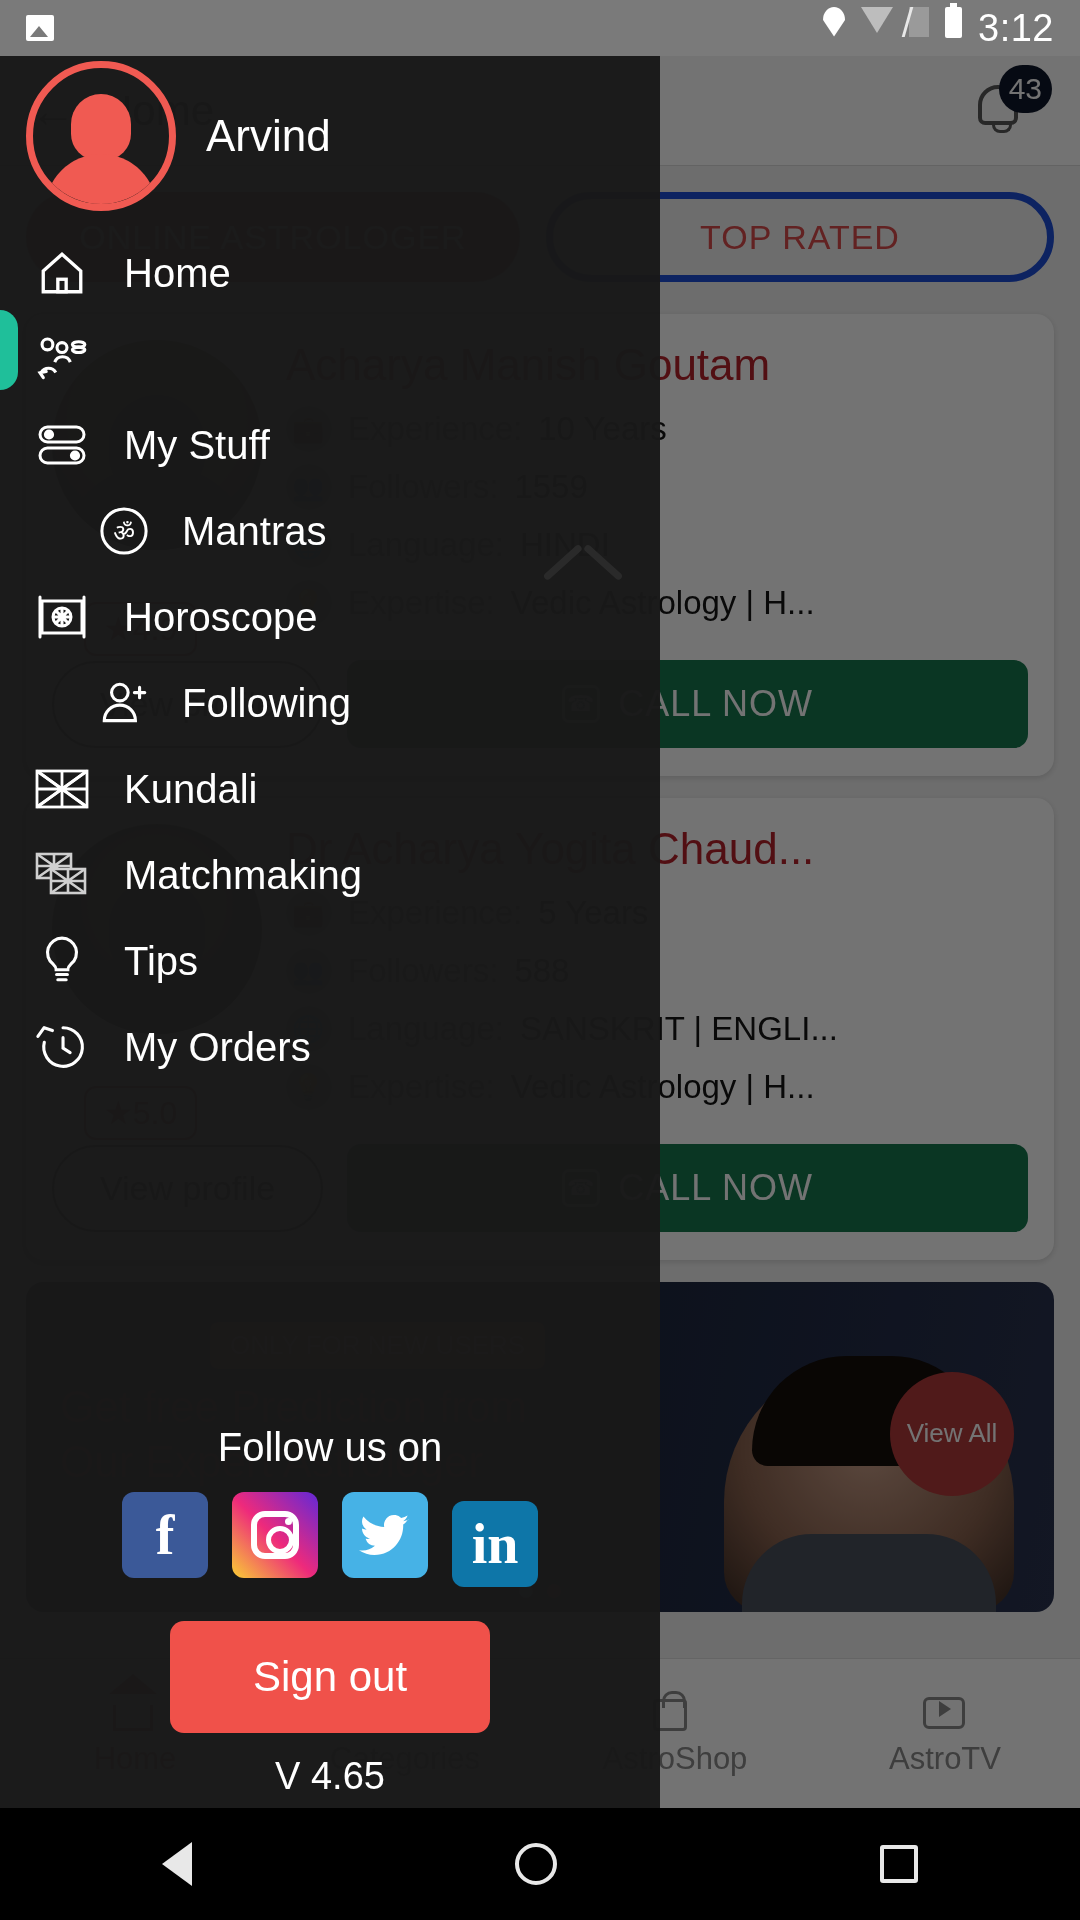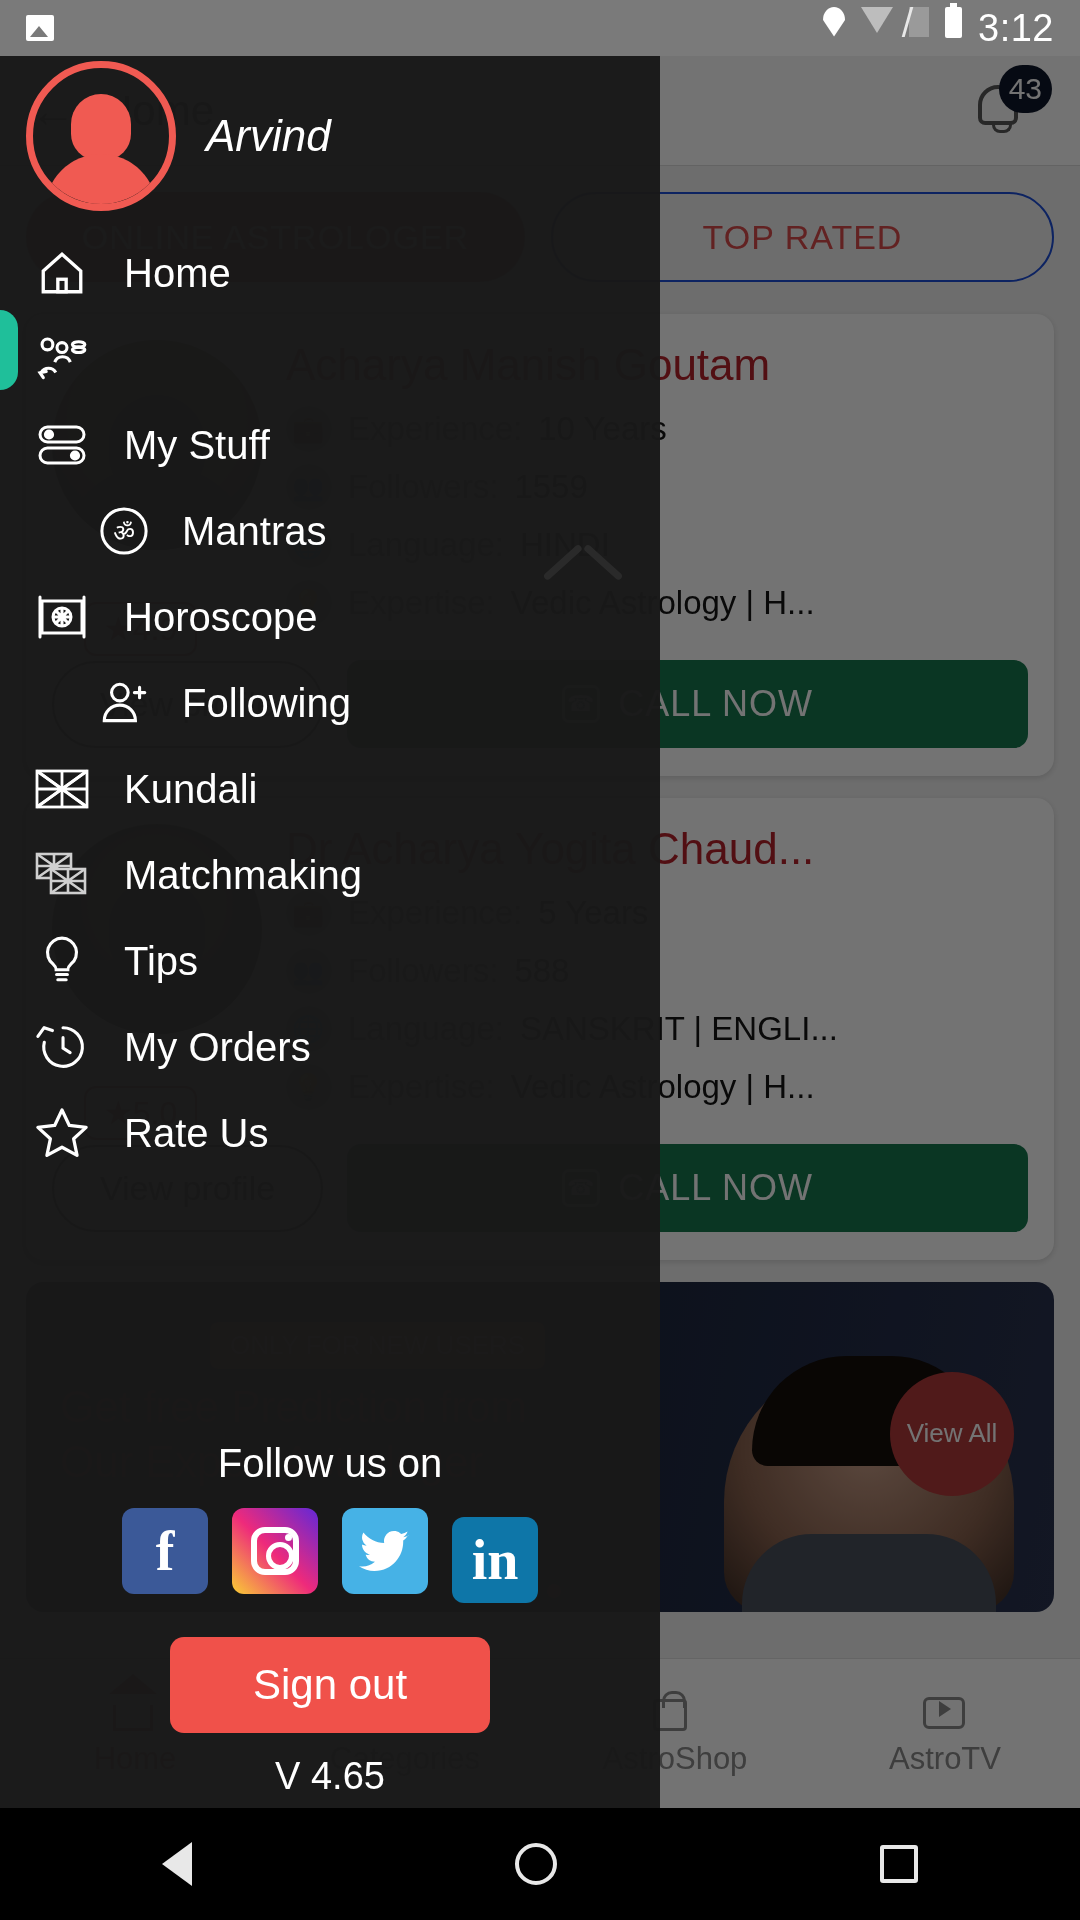--- a/index.html
+++ b/index.html
@@ -50,21 +50,21 @@
           width: 14px; height: 9px; border: 3px solid #5a5a5a; border-top: none;
           border-radius: 0 0 8px 8px; }
   .bell-badge { position: absolute; right: -2px; top: -6px; min-width: 48px; height: 48px;
           background: #0f172a; color: #fff; border-radius: 26px; font-size: 30px;
           display:flex; align-items:center; justify-content:center; padding: 0 10px; }
 
   .bg-tabs { display: flex; gap: 26px; padding: 26px 26px 10px 26px; }
   .bg-tab { flex: 1; height: 90px; border-radius: 46px; display: flex;
             align-items: center; justify-content: center; font-size: 34px; letter-spacing: 1px; }
   .tab-active { background: #d94c4c; color: #fff; }
-  .tab-idle { background: transparent; border: 2px solid #1d4ed8; color: #d94c4c; }
+  .tab-idle { background: transparent; border: 7px solid #1d4ed8; color: #d94c4c; }
 
   .card { margin: 22px 26px; background: #fff; border-radius: 18px;
           box-shadow: 0 2px 6px rgba(0,0,0,.14); padding: 26px 26px 28px 26px;
           position: relative; min-height: 390px; }
   .card-top { display: flex; gap: 24px; }
   .ast-photo { width: 210px; height: 210px; border-radius: 50%;
                background: radial-gradient(circle at 50% 38%, #8f7f28 0%, #4c4412 70%, #2b2608 100%);
                flex: none; position: relative; overflow: hidden; }
   .ast-photo.p2 { background: radial-gradient(circle at 50% 38%, #7b7429 0%, #3b3a14 70%, #20200a 100%); }
   .ast-photo .head { position:absolute; left:50%; top:26%; transform: translateX(-50%);
@@ -142,21 +142,21 @@
   .chev { position: absolute; left: 545px; top: 555px; z-index: 25; width: 76px; height: 46px; }
   .chev::before, .chev::after { content:""; position:absolute; top: 20px; width: 48px; height: 7px;
            background: #fff; border-radius: 4px; }
   .chev::before { left: 0; transform: rotate(-42deg); transform-origin: left center; }
   .chev::after  { right: 0; transform: rotate(42deg); transform-origin: right center; }
 
   
   .drawer { position: absolute; top: 56px; left: 0; width: 660px; height: 1752px;
             background: rgba(26,26,26,0.93); z-index: 30;
             display: flex; flex-direction: column; padding-bottom: 10px; }
-  .drawer-head { height: 160px; display: flex; align-items: center; padding-left: 26px; gap: 30px; font-style: italic; }
+  .drawer-head { height: 160px; display: flex; align-items: center; padding-left: 26px; gap: 30px; }
   .avatar { width: 150px; height: 150px; border-radius: 75px; border: 7px solid #f05a52;
             display: flex; align-items: flex-end; justify-content: center; overflow: hidden;
             flex: none; position: relative; }
   .avatar .a-head { position: absolute; top: 26px; left: 50%; transform: translateX(-50%);
             width: 60px; height: 66px; border-radius: 30px 30px 26px 26px; background: #f05a52; }
   .avatar .a-body { position: absolute; bottom: -8px; left: 50%; transform: translateX(-50%);
             width: 112px; height: 58px; border-radius: 56px 56px 0 0; background: #f05a52; }
   .user-name { color: #fff; font-size: 44px; }
 
   .menu { flex: 1; padding-top: 14px; }
@@ -177,21 +177,21 @@
   .sq.tw { background: #46b2e6; }
   .sq.li { background: #0e76a8; margin-top: 9px; }
   .glyph { color: #fff; font-size: 56px; font-weight: bold; line-height: 1;
            font-family: "Liberation Serif", serif; }
   .ig-ring { width: 48px; height: 48px; border: 6px solid #fff; border-radius: 14px; position: relative; }
   .ig-ring::before { content:""; position:absolute; left: 9px; top: 9px; width: 18px; height: 18px;
            border: 5px solid #fff; border-radius: 50%; }
   .ig-ring::after { content:""; position:absolute; right: 1px; top: 1px; width: 7px; height: 7px;
            background: #fff; border-radius: 50%; }
 
-  .signout { width: 320px; height: 96px; margin: 34px auto 0 auto; background: #f0514a;
+  .signout { width: 320px; height: 112px; margin: 34px auto 0 auto; background: #f0514a;
         color: #fff; border-radius: 14px; font-size: 42px; border: none;
         display:flex; align-items:center; justify-content:center; }
   .version { text-align: center; color: #fff; font-size: 38px; margin-top: 22px; }
 
   
   .edge { position: absolute; left: 0; top: 310px; width: 18px; height: 80px; z-index: 31;
         background: #1fbf9a; border-radius: 0 40px 40px 0; }
 
   
   .navbar { position: absolute; bottom: 0; left: 0; width: 1080px; height: 112px;
@@ -481,28 +481,20 @@
         <div class="mi-ic">
           <svg width="54" height="52" viewBox="0 0 26 25" fill="none" stroke="#fff" stroke-width="1.5">
             <path d="M13.5 3.2a9.3 9.3 0 1 1-9 7" stroke-linecap="round"></path>
             <path d="M1.4 7.4l3-4.2 4 1.4" stroke-linecap="round" stroke-linejoin="round"></path>
             <path d="M13.5 8v5l3.4 2.2" stroke-linecap="round"></path>
           </svg>
         </div>
         <div class="mi-label">My Orders</div>
       </div>
 
-      <div class="mi">
-        <div class="mi-ic">
-          <svg width="56" height="54" viewBox="0 0 26 25" fill="none" stroke="#fff" stroke-width="1.5" stroke-linejoin="round">
-            <path d="M13 1.8 16.4 9l7.8.9-5.8 5.3 1.6 7.7L13 19.1 6 22.9l1.6-7.7L1.8 9.9 9.6 9z"></path>
-          </svg>
-        </div>
-        <div class="mi-label">Rate Us</div>
-      </div>
     </div>
 
     <div class="follow">
       <div class="follow-title">Follow us on</div>
       <div class="social-row">
         <div class="sq fb">
             <span class="glyph">f</span>
           </div>
         <div class="sq ig">
             <span class="ig-ring"></span>

